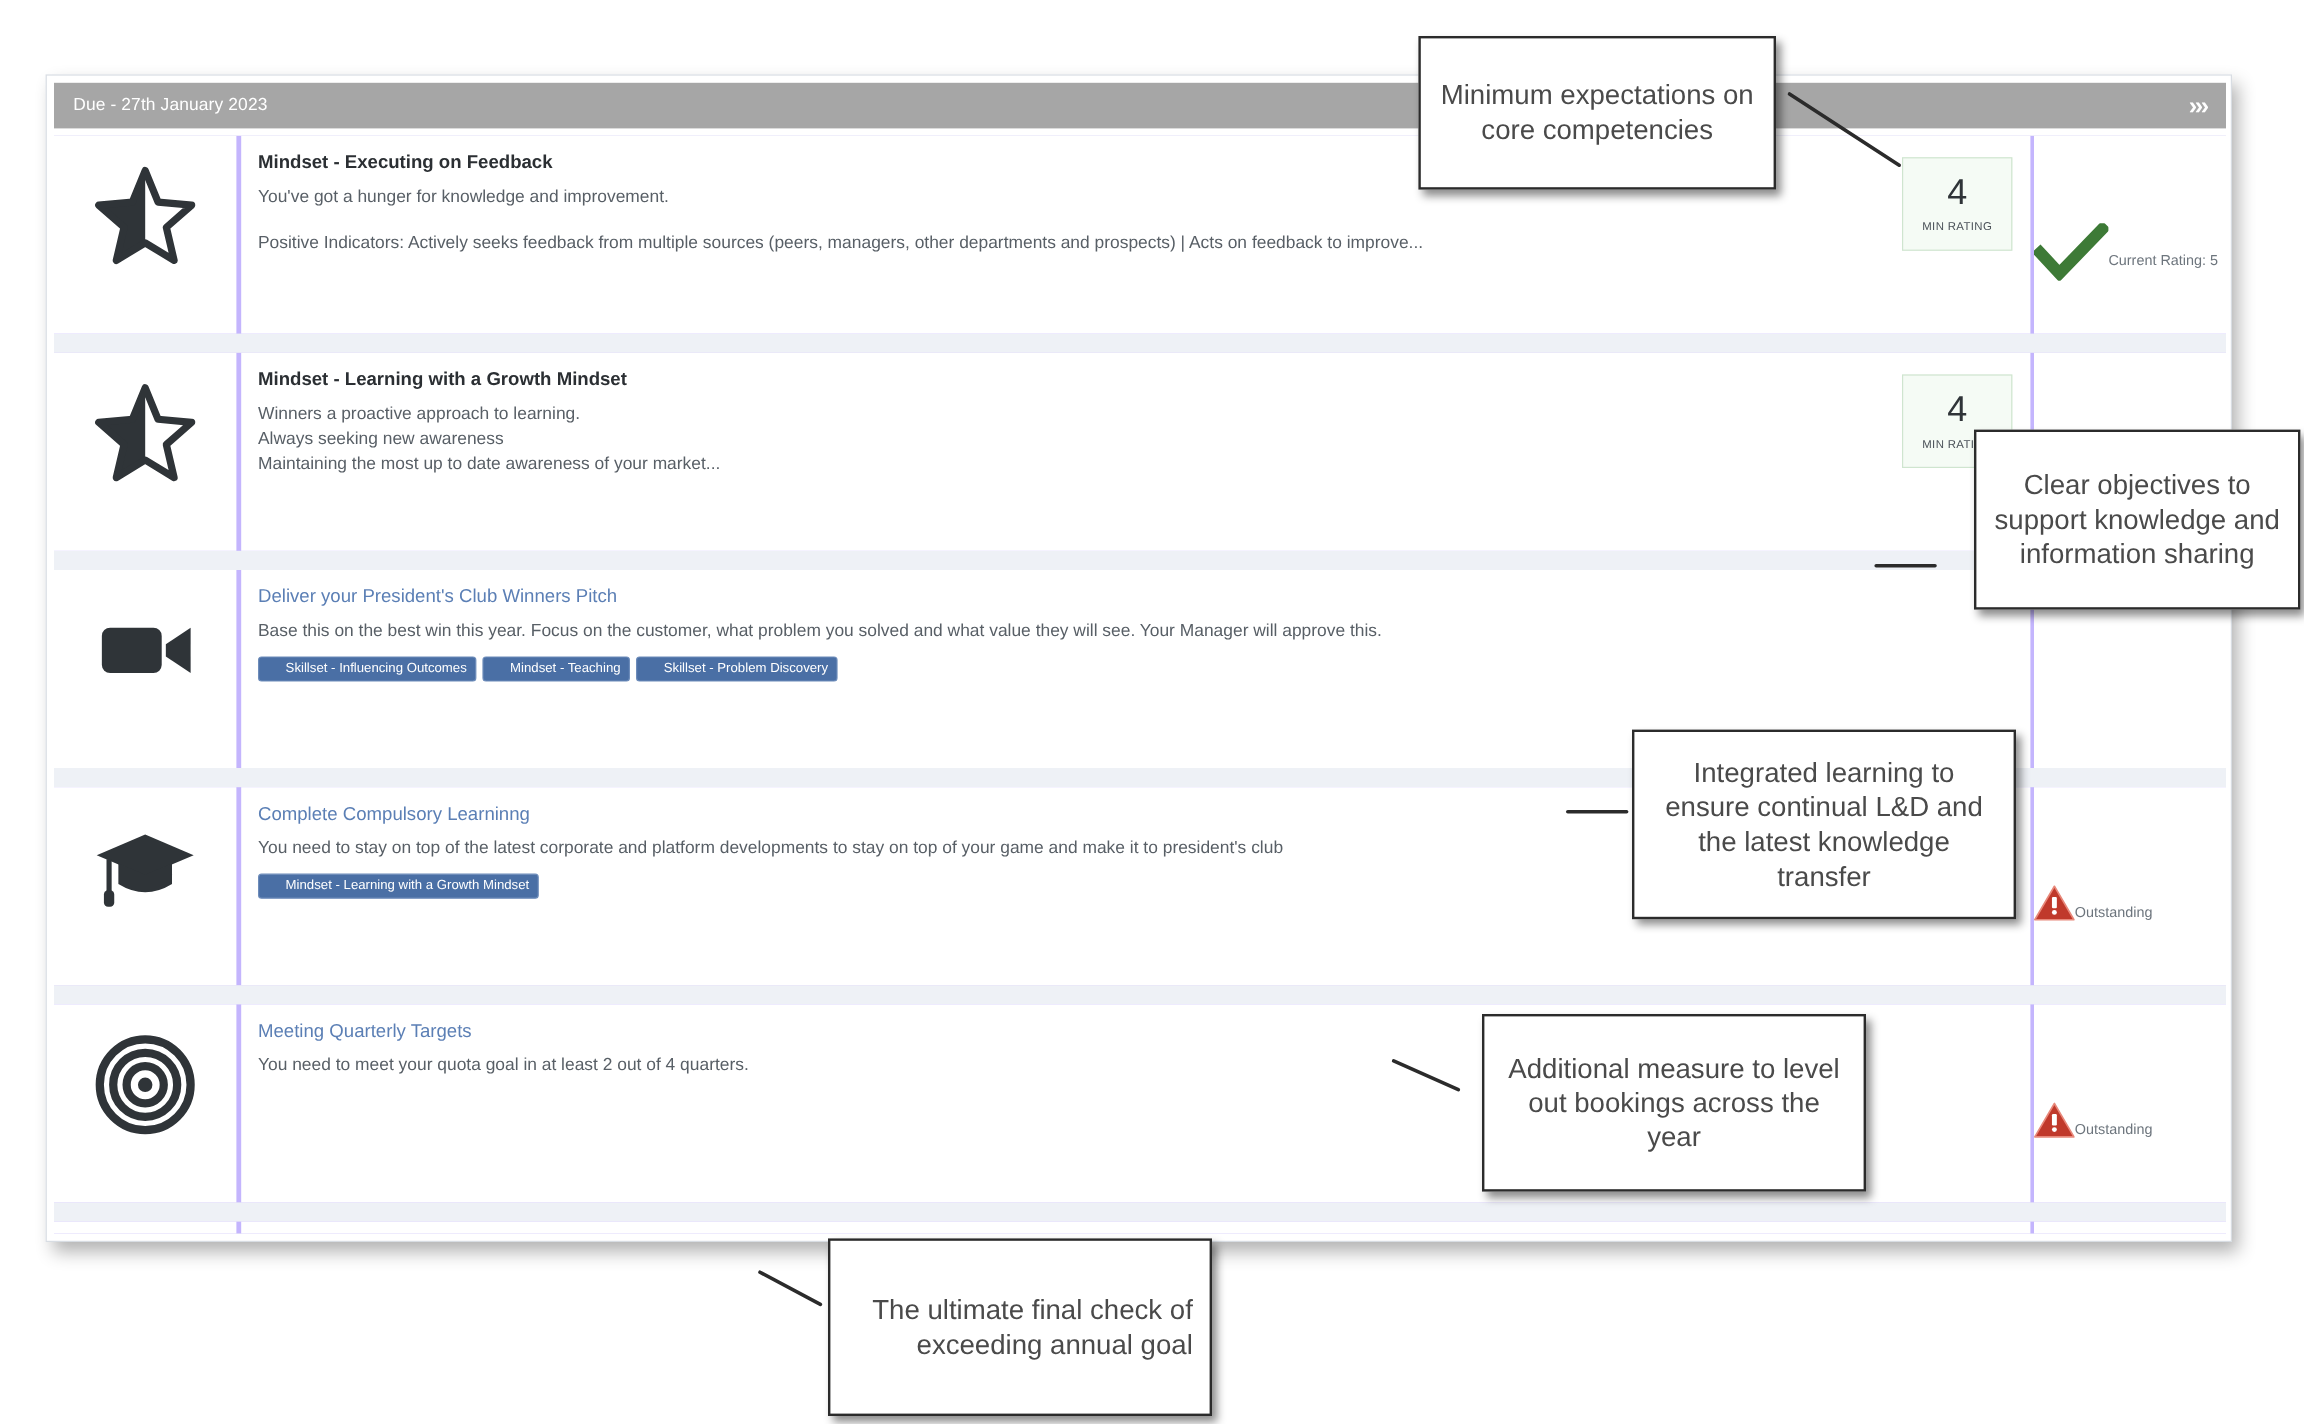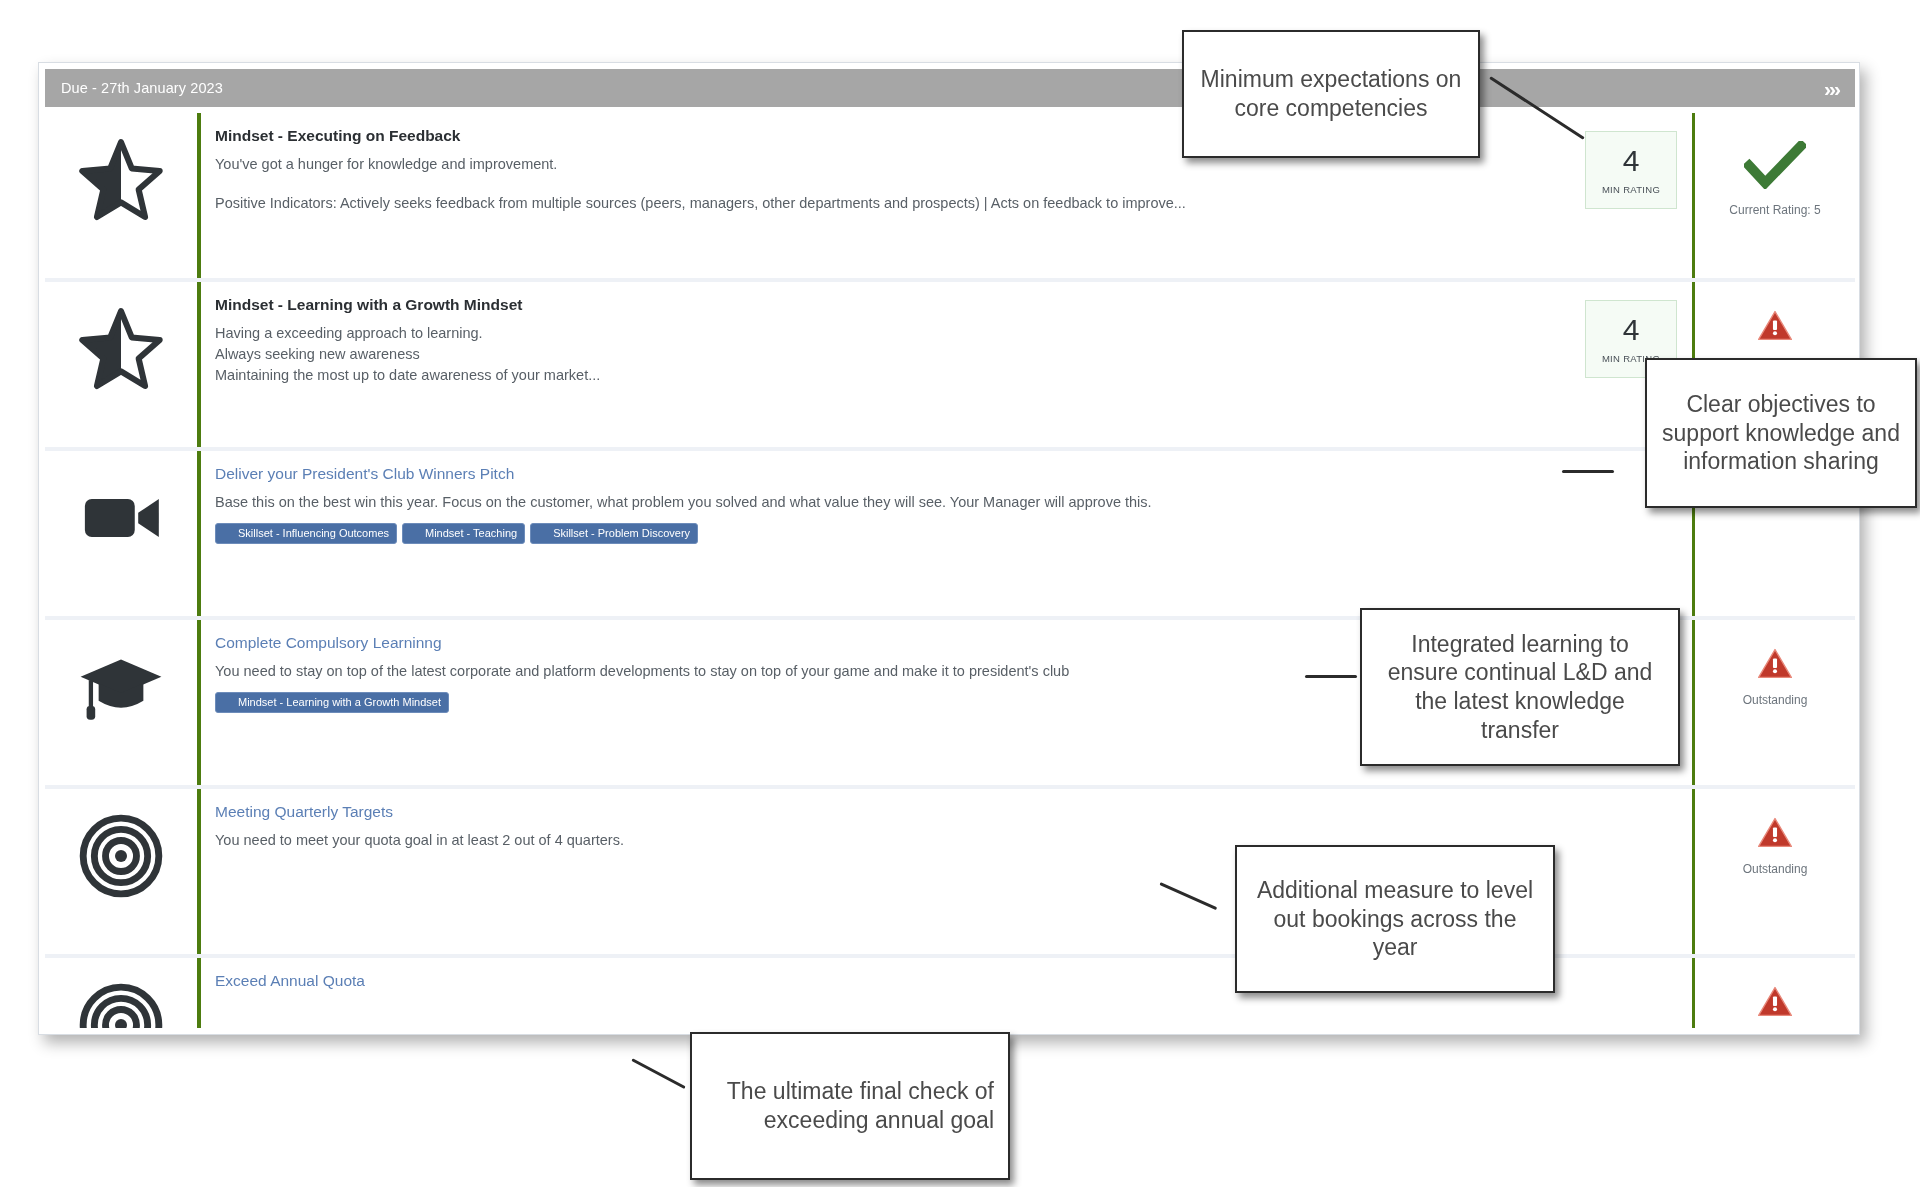--- a/index.html
+++ b/index.html
@@ -61,22 +61,22 @@
     top: 50px;
     width: 1810px;
     bottom: 6px;
     background: #eef1f6;
     overflow: hidden;
   }
 
   .row {
     display: flex;
     height: 165px;
-    background: #4d7c0f;
-    margin-bottom: 4px;
+    background: #c4b5fd;
+    margin-bottom: 16px;
   }
 
   .cell-icon {
     width: 152px;
     flex: 0 0 152px;
     background: #ffffff;
     display: flex;
     align-items: flex-start;
     justify-content: center;
     padding-top: 24px;
@@ -96,21 +96,21 @@
     align-items: flex-start;
     justify-content: center;
     padding-top: 18px;
   }
   .cell-status {
     width: 160px;
     flex: 0 0 160px;
     background: #ffffff;
     margin-left: 3px;
     display: flex;
-    flex-direction: column;
+    flex-direction: row;
     align-items: center;
     justify-content: flex-start;
     padding-top: 28px;
   }
 
   
   .item-title {
     font-size: 15.5px;
     font-weight: bold;
     color: #2b2f33;
@@ -254,21 +254,21 @@
             <span>
               <svg viewBox="0 0 100 100" class="icon-svg">
                 <path d="M50 6 L50 76 L22 93 L29.5 61 L5 39.5 L37.5 36.5 Z" fill="#2f3438"></path>
                 <path d="M50 6 L62.5 36.5 L95 39.5 L70.5 61 L78 93 L50 76 L22 93 L29.5 61 L5 39.5 L37.5 36.5 Z" fill="none" stroke="#2f3438" stroke-width="7" stroke-linejoin="round"></path>
               </svg>
             </span>
           </div>
           <div class="cell-body">
             <div class="item-title">Mindset - Learning with a Growth Mindset</div>
             <div class="item-desc">
-              <span class="desc-line">Having a exceeding approach to learning.</span>
+              <span class="desc-line">Winners a proactive approach to learning.</span>
               <span class="desc-line">Always seeking new awareness</span>
               <span class="desc-line">Maintaining the most up to date awareness of your market...</span>
             </div>
           </div>
           <div class="cell-rating">
             <div class="rating-box">
               <div class="rating-value">4</div>
               <div class="rating-label">MIN RATING</div>
             </div>
           </div>

